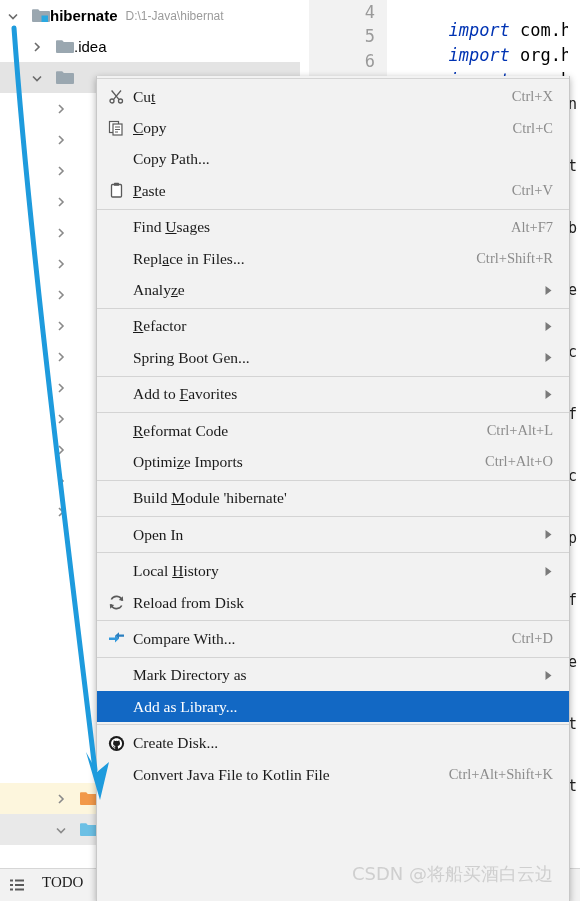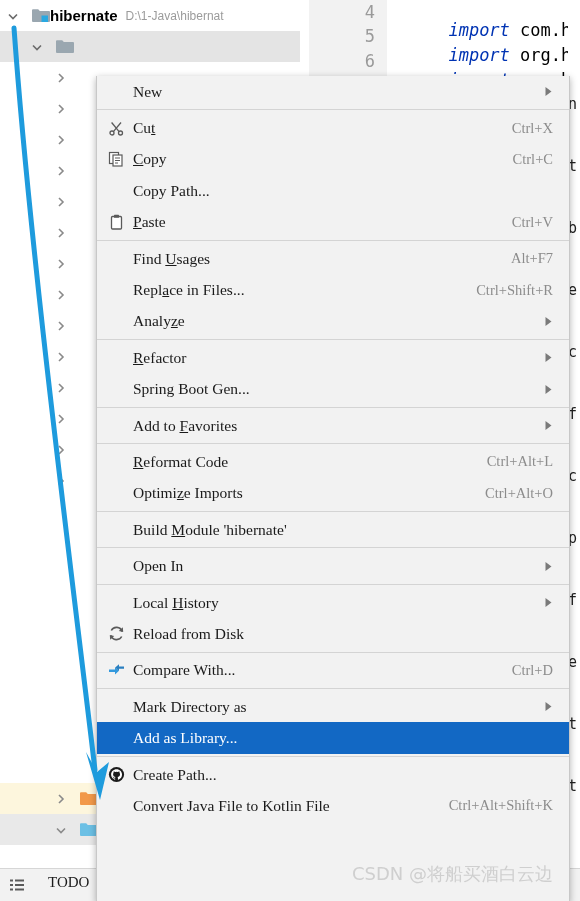--- a/index.html
+++ b/index.html
@@ -33,21 +33,21 @@
   .code-line{position:absolute;left:0;font-family:"DejaVu Sans Mono",monospace;font-size:17px;white-space:pre;}
   .kw{color:#0033b3;font-style:italic;}
   .id{color:#000;}
 
   
   .editor-strip{position:absolute;left:568px;top:0;width:12px;height:901px;background:#fff;overflow:hidden;}
   .strip-frag{position:absolute;left:0;font-family:"DejaVu Sans Mono",monospace;font-size:15px;white-space:pre;color:#222;}
 
   
   .todo-bar{position:absolute;left:0;bottom:0;width:100%;height:32px;background:#f2f2f2;border-top:1px solid #d6d6d6;}
-  .todo-btn{position:absolute;left:10px;top:5px;display:flex;align-items:center;gap:24px;}
+  .todo-btn{position:absolute;left:10px;top:5px;display:flex;align-items:center;gap:18px;}
   .todo-ico{width:14px;height:12px;display:block;}
   .todo-lbl{font-size:15px;color:#1a1a1a;font-family:"Liberation Serif",serif;}
 
   
   .menu{
     position:absolute;left:96px;top:76px;width:472px;height:825px;
     background:#f2f2f2;
     border:1px solid #c8c8c8;border-top:none;
     box-shadow:0 2px 7px rgba(0,0,0,.30);
     overflow:hidden;
@@ -99,20 +99,34 @@
       <span class="folder">
         <svg width="18" height="15" viewBox="0 0 18 15">
           <path d="M0 2.2 A1 1 0 0 1 1 1.2 H6.2 L7.8 3.0 H17 A1 1 0 0 1 18 4.0 V13 A1 1 0 0 1 17 14 H1 A1 1 0 0 1 0 13 Z" fill="#9aa7b0"></path>
           <rect x="9.5" y="7.5" width="6.5" height="6.5" fill="#2aa8e0"></rect>
         </svg>
       </span>
       <span class="lbl bold">hibernate</span>
       <span class="path">D:\1-Java\hibernat</span>
     </div>
 
+    <div class="tree-row" style="padding-left:30px;">
+      <span class="chev">
+        <svg width="14" height="14" viewBox="0 0 14 14">
+            <path d="M5 3 L9 7 L5 11" fill="none" stroke="#6b6b6b" stroke-width="1.6"></path>
+          </svg>
+      </span>
+      <span style="width:12px;flex:0 0 12px;"></span>
+      <span class="folder">
+        <svg width="18" height="15" viewBox="0 0 18 15">
+            <path d="M0 2.2 A1 1 0 0 1 1 1.2 H6.2 L7.8 3.0 H17 A1 1 0 0 1 18 4.0 V13 A1 1 0 0 1 17 14 H1 A1 1 0 0 1 0 13 Z" fill="#9aa7b0"></path>
+          </svg>
+      </span>
+      <span class="lbl">.idea</span>
+    </div>
 
     <div class="tree-row sel" style="padding-left:30px;">
       <span class="chev">
         <svg width="14" height="14" viewBox="0 0 14 14">
             <path d="M3 5.5 L7 9.5 L11 5.5" fill="none" stroke="#6b6b6b" stroke-width="1.6"></path>
           </svg>
       </span>
       <span style="width:12px;flex:0 0 12px;"></span>
       <span class="folder">
         <svg width="18" height="15" viewBox="0 0 18 15">
@@ -296,29 +310,20 @@
           <rect x="0" y="9.5" width="3" height="2" fill="#5a5a5a"></rect>
             <rect x="5" y="9.5" width="9" height="2" fill="#5a5a5a"></rect>
         </svg>
       </span>
       <span class="todo-lbl">TODO</span>
     </div>
   </div>
 </div>
 
 <div class="menu" id="context-menu">
-    <div class="mi">
-      <span class="mico"></span>
-      <span class="mlabel">New</span>
-      <span class="marrow">
-        <svg width="9" height="11" viewBox="0 0 9 11">
-          <path d="M1.5 1 L7.5 5.5 L1.5 10 Z" fill="#7a7a7a"></path>
-        </svg>
-      </span>
-    </div>
     <div class="sep"></div>
     <div class="mi">
       <span class="mico">
         <svg width="17" height="17" viewBox="0 0 17 17">
           <g stroke="#5a5a5a" stroke-width="1.3" fill="none">
         <circle cx="4" cy="13" r="2"></circle>
             <circle cx="12.5" cy="13" r="2"></circle>
         <path d="M5.4 11.6 L13 2.5"></path>
             <path d="M11.1 11.6 L3.6 2.5"></path>
           </g>
@@ -480,21 +485,21 @@
       <span class="mlabel">Add as Library...</span>
     </div>
     <div class="sep"></div>
     <div class="mi">
       <span class="mico">
         <svg width="17" height="17" viewBox="0 0 17 17">
           <circle cx="8.5" cy="8.5" r="7.6" fill="#1b1b1b"></circle>
         <path d="M8.5 3.2c-3 0-5.4 2.4-5.4 5.4 0 2.4 1.5 4.4 3.7 5.1.27.05.37-.12.37-.26v-.9c-1.5.33-1.82-.72-1.82-.72-.25-.63-.6-.8-.6-.8-.5-.34.04-.33.04-.33.54.04.83.56.83.56.48.83 1.27.6 1.58.45.05-.35.19-.6.34-.73-1.2-.14-2.46-.6-2.46-2.67 0-.6.2-1.08.56-1.46-.06-.14-.24-.7.05-1.45 0 0 .46-.15 1.5.56a5.2 5.2 0 0 1 2.73 0c1.04-.7 1.5-.56 1.5-.56.3.75.11 1.31.06 1.45.35.38.56.87.56 1.46 0 2.08-1.27 2.53-2.47 2.66.2.17.37.5.37 1v1.48c0 .14.1.31.38.26a5.41 5.41 0 0 0 3.7-5.13c0-3-2.42-5.4-5.4-5.4z" fill="#fff"></path>
         </svg>
       </span>
-      <span class="mlabel">Create Path...</span>
+      <span class="mlabel">Create Disk...</span>
     </div>
     <div class="mi">
       <span class="mico"></span>
       <span class="mlabel">Convert Java File to Kotlin File</span>
       <span class="macc">Ctrl+Alt+Shift+K</span>
     </div>
   </div>
 
 <svg class="annot">
   <path d="M14 28 C 30 250, 70 560, 95 770" fill="none" stroke="#1e9bdd" stroke-width="5" stroke-linecap="round"></path>

